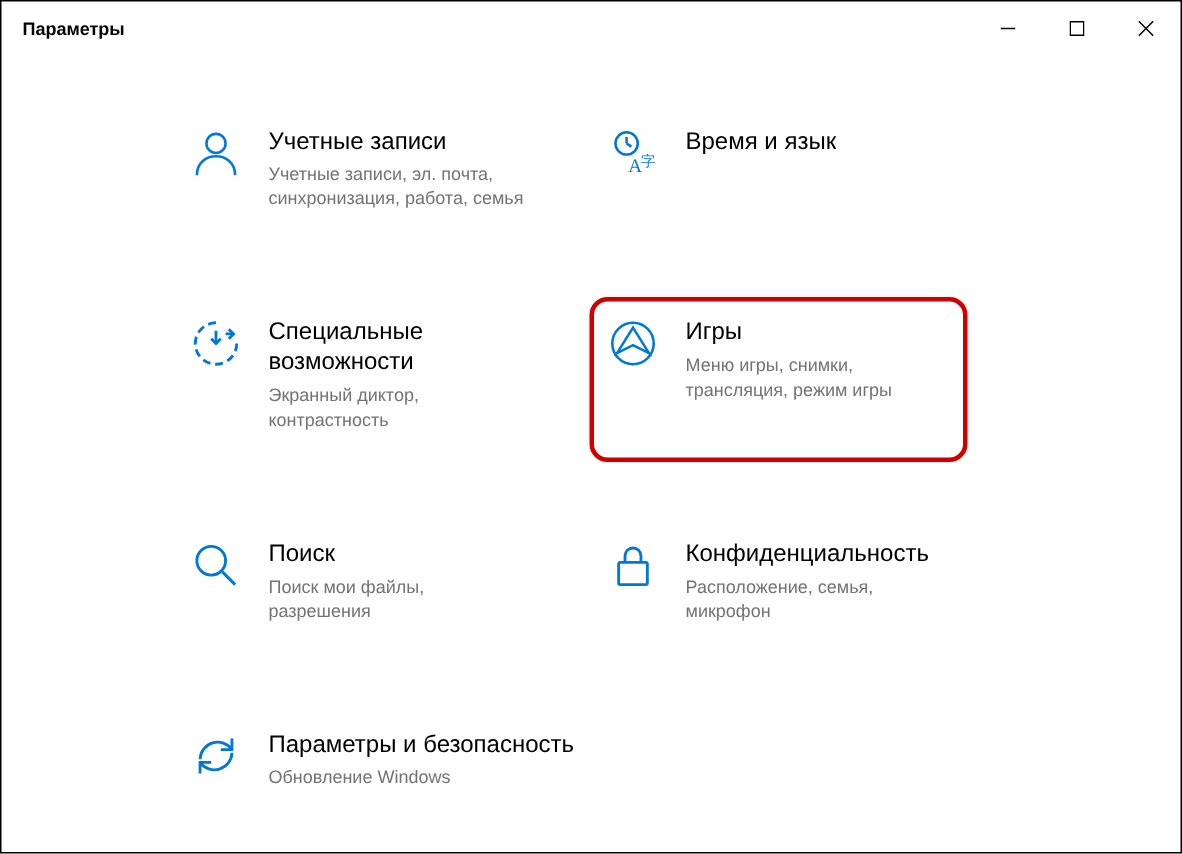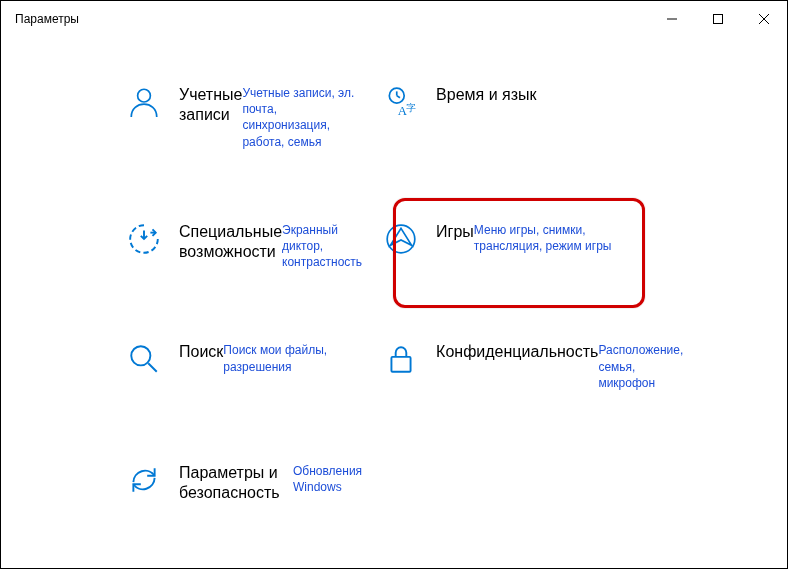--- a/index.html
+++ b/index.html
@@ -14,20 +14,21 @@
       height: 569px;
       overflow: hidden;
       border: 1px solid #000;
     }
     .titlebar {
       display: flex;
       align-items: center;
       justify-content: space-between;
       height: 36px;
       padding-left: 14px;
+      font-weight: bold;
     }
     .titlebar-title {
       font-size: 12px;
       color: #000;
     }
     .titlebar-controls {
       display: flex;
       height: 100%;
     }
     .titlebar-btn {
@@ -61,31 +62,31 @@
       height: 34px;
       flex-shrink: 0;
       color: #0078d4;
     }
     .tile-icon svg {
       width: 100%;
       height: 100%;
     }
     .tile-text {
       display: flex;
-      flex-direction: row;
+      flex-direction: column;
     }
     .tile-title {
       font-size: 16px;
       color: #000;
       line-height: 1.25;
       margin-bottom: 3px;
     }
     .tile-desc {
       font-size: 12px;
-      color: #1d4ed8;
+      color: #737373;
       line-height: 1.35;
       max-width: 170px;
     }
     .highlight {
       position: absolute;
       border: 3px solid #d00000;
       border-radius: 12px;
       pointer-events: none;
       box-shadow: 0 0 0 1px rgba(0,0,0,0.05);
     }
@@ -208,20 +209,20 @@
       <div class="tile-icon">
         <svg viewBox="0 0 32 32" fill="none" stroke="currentColor" stroke-width="1.8">
           <path d="M26 12 A11 11 0 0 0 6 18"></path>
           <polyline points="26,5 26,12 19,12" fill="none"></polyline>
           <path d="M6 20 A11 11 0 0 0 26 14"></path>
           <polyline points="6,27 6,20 13,20" fill="none"></polyline>
         </svg>
       </div>
       <div class="tile-text">
         <div class="tile-title">Параметры и безопасность</div>
-        <div class="tile-desc">Обновления Windows</div>
+        <div class="tile-desc">Обновление Windows</div>
       </div>
     </div>
 
   </div>
 
   <div class="highlight" style="left:392px; top:161px; width:252px; height:110px;"></div>
 </div>
 
 </body></html>

